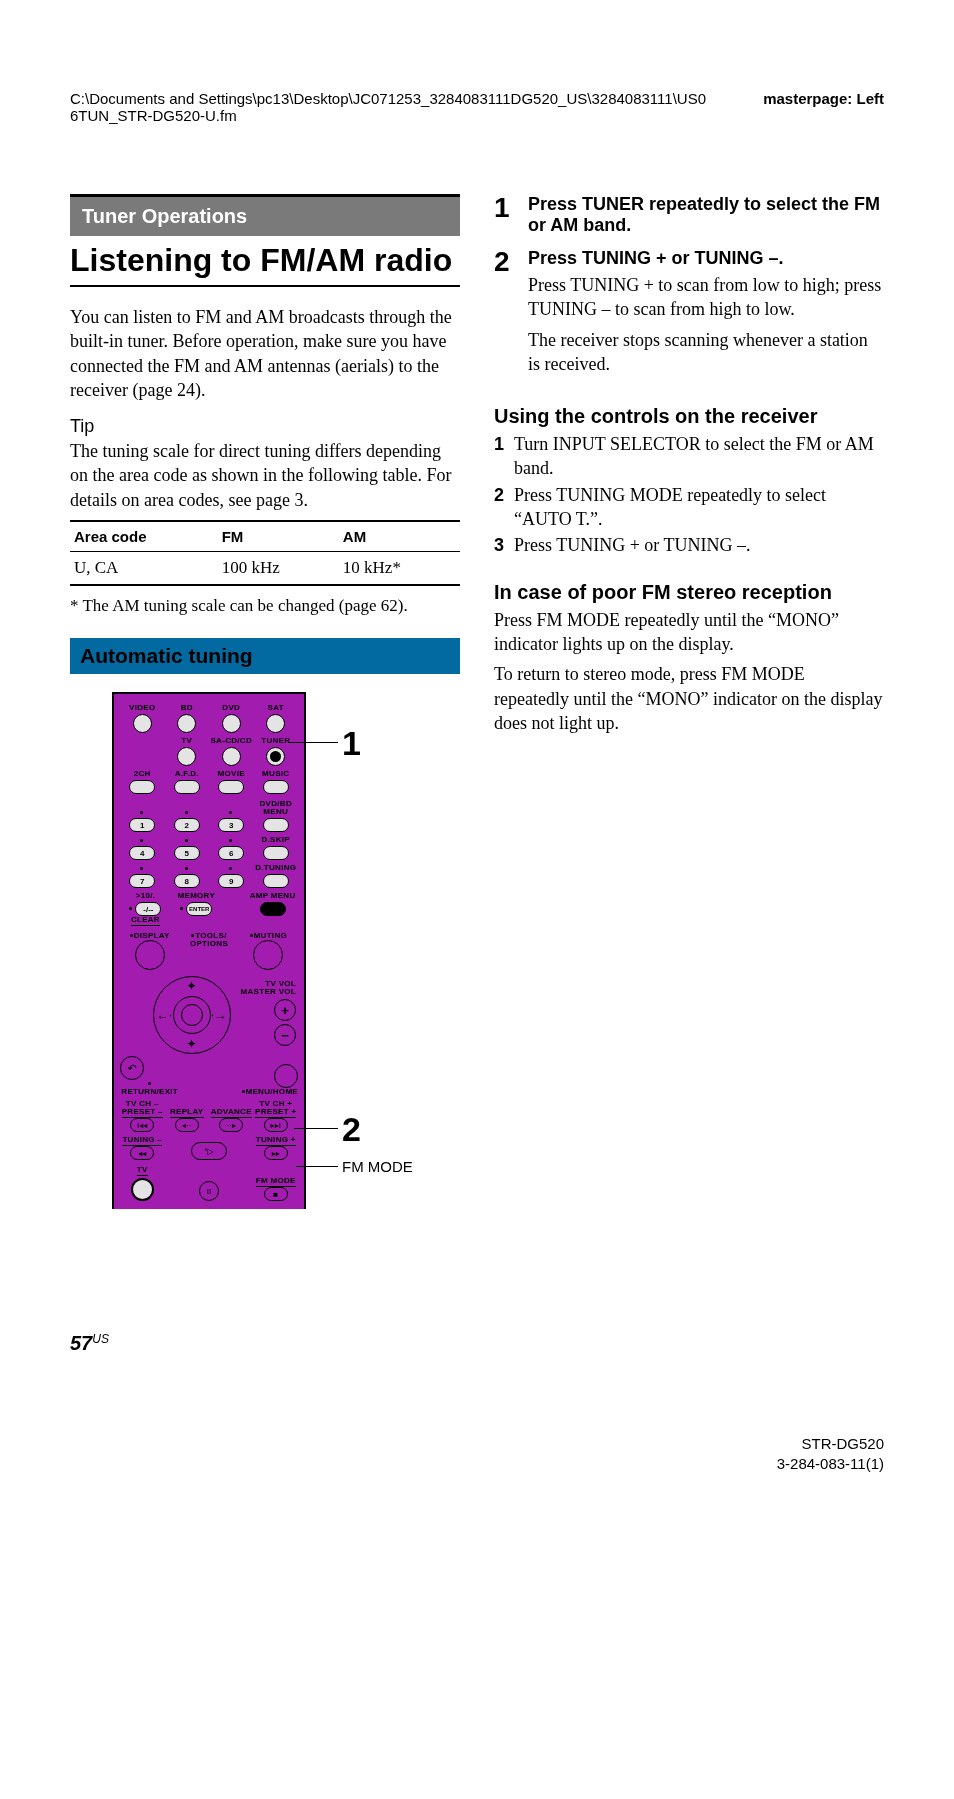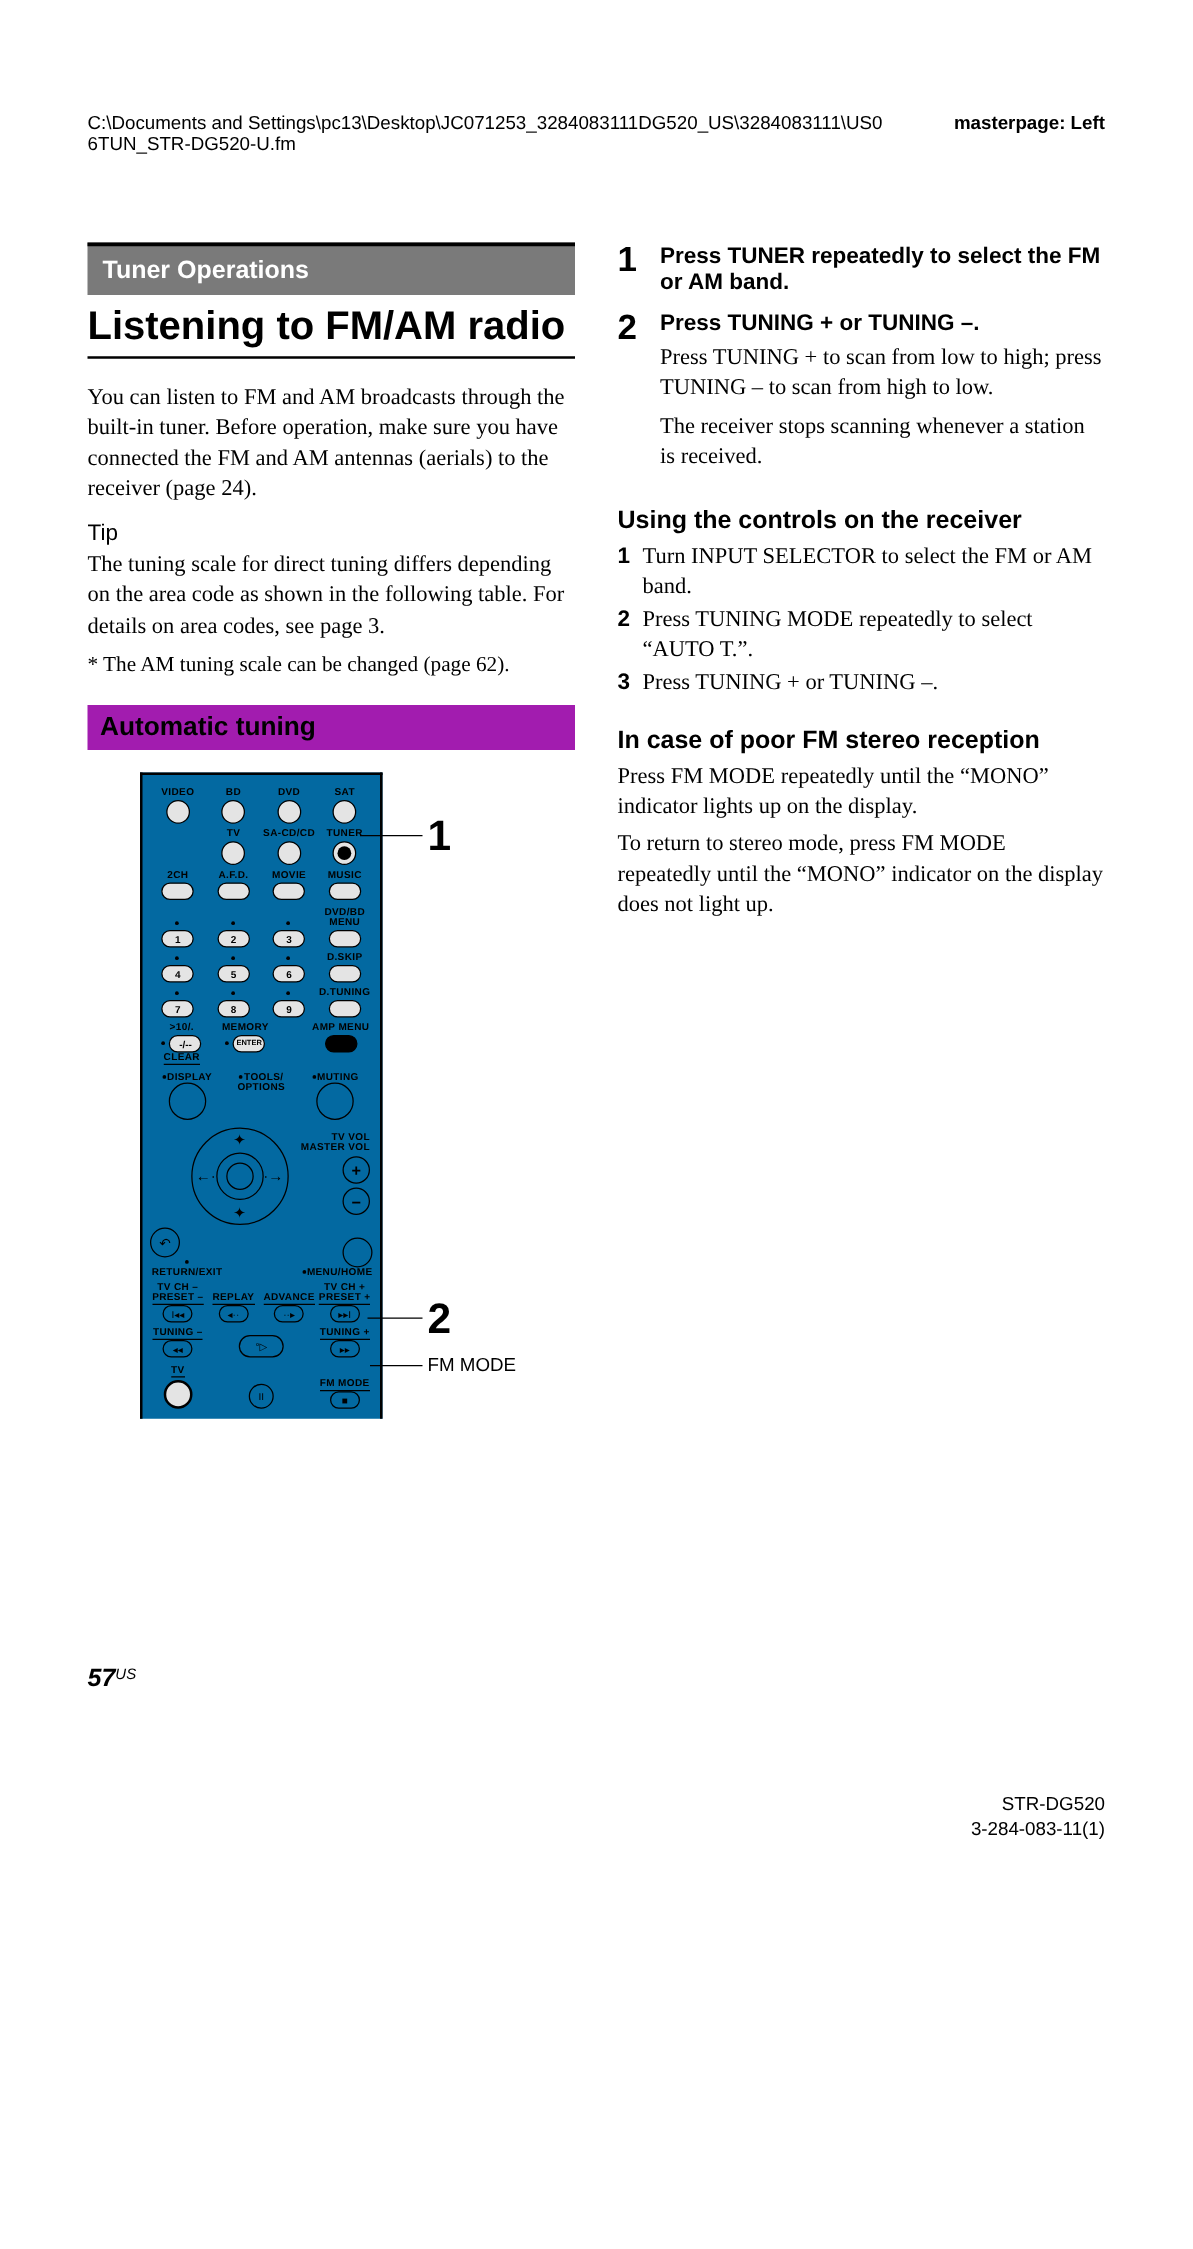--- a/index.html
+++ b/index.html
@@ -13,24 +13,24 @@
   .section-band{background:#7a7a7a;color:#fff;font-family:Arial,Helvetica,sans-serif;font-weight:bold;font-size:20px;padding:8px 12px;border-top:3px solid #000;margin-bottom:6px;}
   .h1{font-family:Arial,Helvetica,sans-serif;font-weight:bold;font-size:32px;border-bottom:2px solid #000;padding-bottom:6px;margin:0 0 18px 0;}
   p{font-size:18px;line-height:1.35;margin:0 0 6px 0;}
   .tip-h{font-family:Arial,Helvetica,sans-serif;font-weight:normal;font-size:18px;margin:14px 0 2px 0;}
   table.area{width:100%;border-collapse:collapse;font-size:17px;margin-top:8px;}
   table.area th,table.area td{padding:6px 4px;text-align:left;}
   table.area thead tr{border-top:2px solid #000;border-bottom:1px solid #000;}
   table.area tbody tr{border-bottom:2px solid #000;}
   table.area th{font-family:Arial,Helvetica,sans-serif;font-weight:bold;font-size:15px;}
   .footnote{font-size:17px;margin-top:10px;}
-  .h2-grey{background:#a21caf;color:#000;font-family:Arial,Helvetica,sans-serif;font-weight:bold;font-size:21px;padding:6px 10px;margin:22px 0 18px 0;}
+  .h2-grey{background:#0369a1;color:#000;font-family:Arial,Helvetica,sans-serif;font-weight:bold;font-size:21px;padding:6px 10px;margin:22px 0 18px 0;}
   .remote-wrap{position:relative;margin-top:10px;}
   
-  .remote{width:194px;margin-left:42px;background:#0369a1;border:2px solid #000;border-bottom:none;padding:8px 6px 8px 6px;box-sizing:border-box;font-family:Arial,Helvetica,sans-serif;}
+  .remote{width:194px;margin-left:42px;background:#a21caf;border:2px solid #000;border-bottom:none;padding:8px 6px 8px 6px;box-sizing:border-box;font-family:Arial,Helvetica,sans-serif;}
   .row{display:flex;justify-content:space-between;align-items:flex-end;margin:2px 0 0 0;}
   .lbl{font-size:8px;font-weight:bold;text-align:center;line-height:1;letter-spacing:.3px;}
   .cell{display:flex;flex-direction:column;align-items:center;flex:1;}
   .circ{width:17px;height:17px;border:1.5px solid #000;border-radius:50%;background:#e4e4e4;margin-top:2px;}
   .circ.inner{position:relative;}
   .circ.inner::after{content:"";position:absolute;inset:3px;border-radius:50%;background:#000;}
   .oval{width:24px;height:12px;border:1.5px solid #000;border-radius:8px;background:#e4e4e4;margin-top:2px;display:flex;align-items:center;justify-content:center;font-size:8px;font-weight:bold;}
   .dot{width:3px;height:3px;background:#000;border-radius:50%;display:inline-block;margin-right:1px;vertical-align:middle;}
   .pillrow{display:flex;align-items:center;gap:2px;}
   .bigcirc{width:28px;height:28px;border:1.5px solid #000;border-radius:50%;}
@@ -75,20 +75,36 @@
 
   <div class="cols">
 
     <div class="col">
       <div class="section-band">Tuner Operations</div>
       <div class="h1">Listening to FM/AM radio</div>
       <p>You can listen to FM and AM broadcasts through the built-in tuner. Before operation, make sure you have connected the FM and AM antennas (aerials) to the receiver (page 24).</p>
       <div class="tip-h">Tip</div>
       <p>The tuning scale for direct tuning differs depending on the area code as shown in the following table. For details on area codes, see page 3.</p>
 
+      <table class="area">
+        <thead>
+            <tr>
+          <th>Area code</th>
+          <th>FM</th>
+          <th>AM</th>
+        </tr>
+          </thead>
+        <tbody>
+            <tr>
+          <td>U, CA</td>
+          <td>100 kHz</td>
+          <td>10 kHz*</td>
+        </tr>
+          </tbody>
+      </table>
       <div class="footnote">* The AM tuning scale can be changed (page 62).</div>
 
       <div class="h2-grey">Automatic tuning</div>
 
       <div class="remote-wrap">
         <div class="remote">
 
           <div class="row">
             <div class="cell">
                 <div class="lbl">VIDEO</div>

